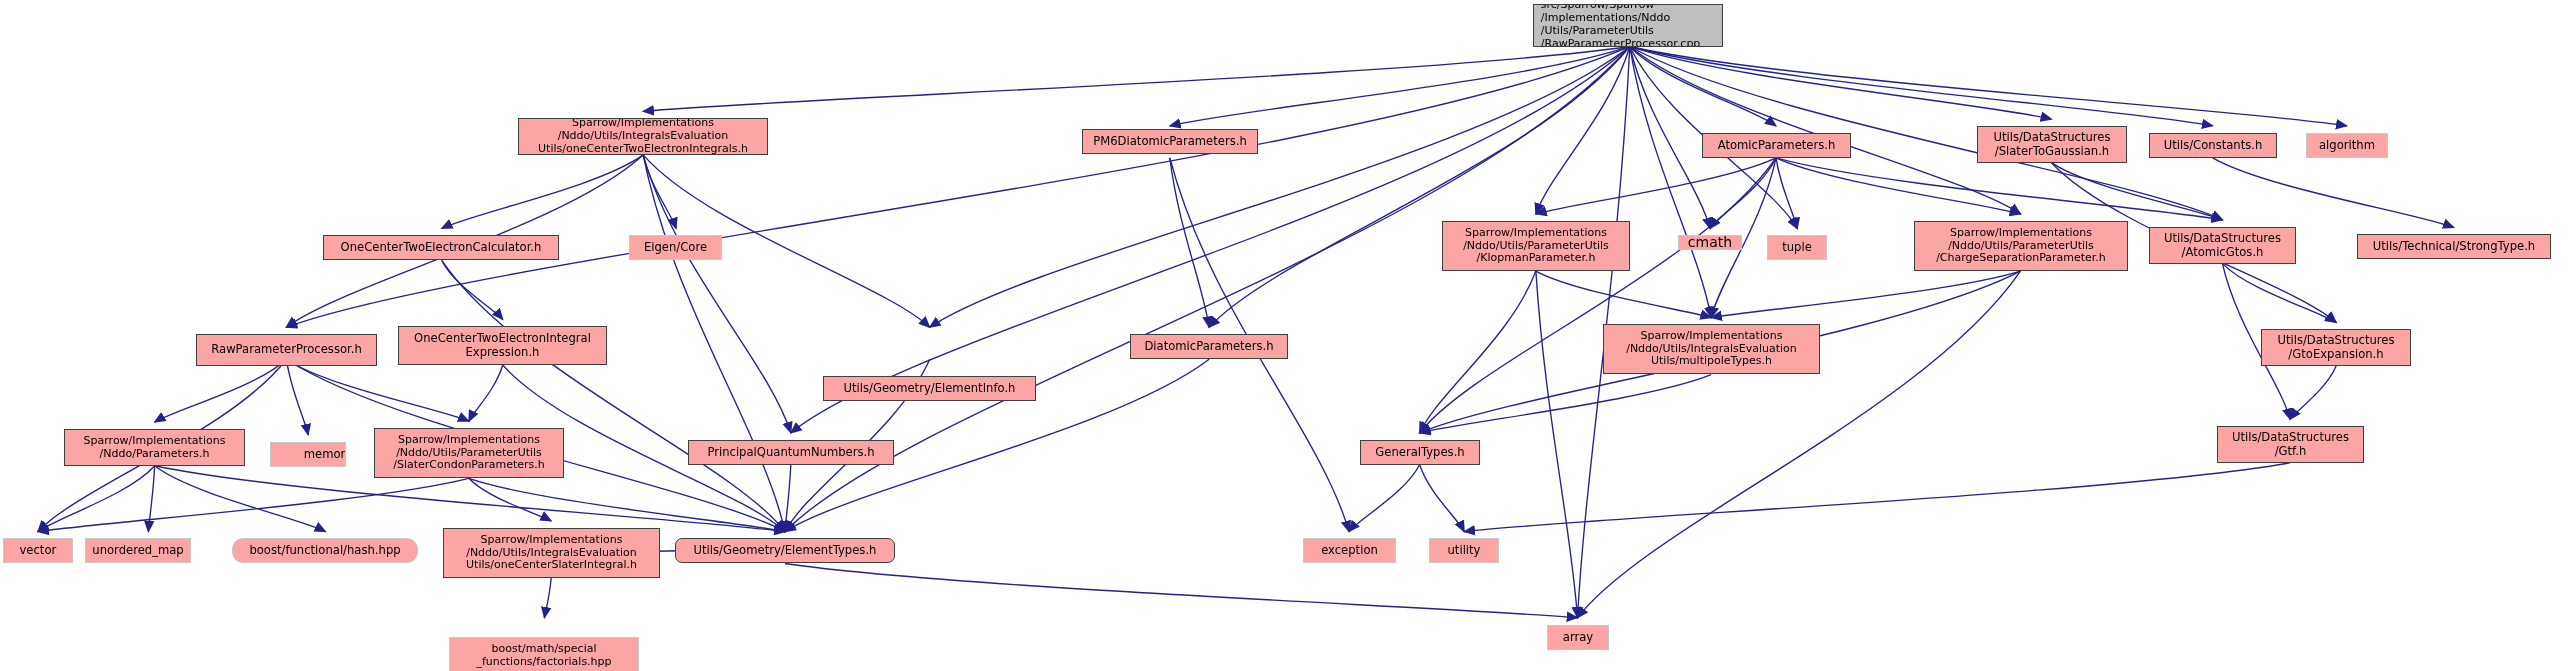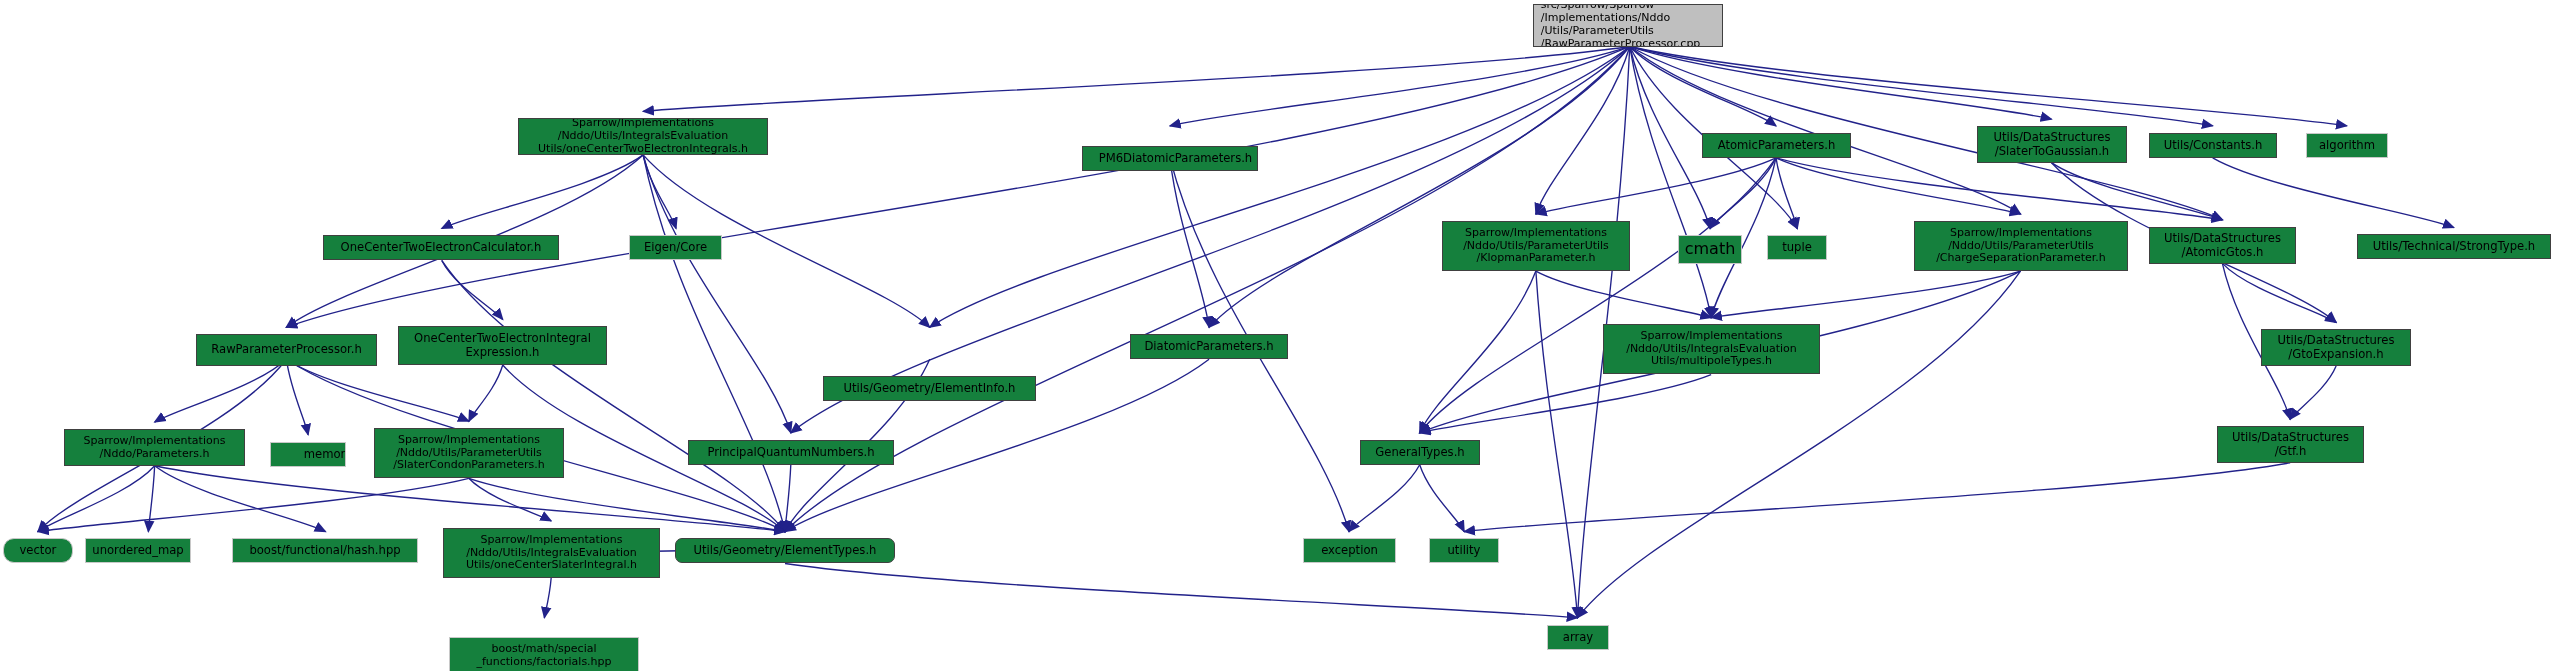--- a/index.html
+++ b/index.html
@@ -1,20 +1,20 @@
 <!DOCTYPE html>
 <html><head>
 <meta charset="utf-8">
 <style>
   html,body{margin:0;padding:0;background:#ffffff;}
   body{font-family:"DejaVu Sans","Liberation Sans",sans-serif;}
   #graph-root{position:relative;width:2576px;height:671px;background:#ffffff;overflow:hidden;}
   svg.edges{position:absolute;left:0;top:0;width:2576px;height:671px;}
   .node{position:absolute;box-sizing:border-box;display:flex;align-items:center;justify-content:center;
-        text-align:center;background:#15803d;color:#000000;line-height:1.18;overflow:hidden;}
+        text-align:center;background:#fca5a5;color:#000000;line-height:1.18;overflow:hidden;}
   .node.project{border:1.5px solid #404040;}
   .node.system{border:1.5px solid #c8c8c8;}
   .node.root{background:#bfbfbf;border:1.5px solid #404040;text-align:left;justify-content:flex-start;}
   .node span{display:block;padding:0 4.8px;white-space:pre-line;}
   .node.root span{padding:0 6.8px;}
 </style>
 </head>
 <body>
 
 <div id="graph-root">
@@ -103,21 +103,21 @@
         <span>src/Sparrow/Sparrow
 /Implementations/Nddo
 /Utils/ParameterUtils
 /RawParameterProcessor.cpp</span>
       </div>
       <div class="node project" style="left: 518px; top: 118px; width: 250px; height: 37px; font-size: 11px;">
         <span>Sparrow/Implementations
 /Nddo/Utils/IntegralsEvaluation
 Utils/oneCenterTwoElectronIntegrals.h</span>
       </div>
-      <div class="node project" style="left: 1082px; top: 146px; width: 176px; height: 25px; font-size: 11.6px; justify-content: flex-end;">
+      <div class="node project" style="left: 1082px; top: 129px; width: 176px; height: 25px; font-size: 11.6px;">
         <span>PM6DiatomicParameters.h</span>
       </div>
       <div class="node project" style="left: 1702px; top: 133px; width: 149px; height: 25px; font-size: 11.6px;">
         <span>AtomicParameters.h</span>
       </div>
       <div class="node project" style="left: 1977px; top: 126px; width: 150px; height: 37px; font-size: 11.6px;">
         <span>Utils/DataStructures
 /SlaterToGaussian.h</span>
       </div>
       <div class="node project" style="left: 2149px; top: 133px; width: 128px; height: 25px; font-size: 11.6px;">
@@ -130,21 +130,21 @@
         <span>OneCenterTwoElectronCalculator.h</span>
       </div>
       <div class="node system" style="left: 629px; top: 235px; width: 93px; height: 25px; font-size: 11.6px;">
         <span>Eigen/Core</span>
       </div>
       <div class="node project" style="left: 1442px; top: 221px; width: 188px; height: 50px; font-size: 11px;">
         <span>Sparrow/Implementations
 /Nddo/Utils/ParameterUtils
 /KlopmanParameter.h</span>
       </div>
-      <div class="node system" style="left: 1678px; top: 235px; width: 64px; height: 29px; font-size: 16px;">
+      <div class="node system" style="left: 1678px; top: 235px; width: 64px; height: 15px; font-size: 14px;">
         <span>cmath</span>
       </div>
       <div class="node system" style="left: 1767px; top: 235px; width: 60px; height: 25px; font-size: 11.6px;">
         <span>tuple</span>
       </div>
       <div class="node project" style="left: 1914px; top: 221px; width: 214px; height: 50px; font-size: 11px;">
         <span>Sparrow/Implementations
 /Nddo/Utils/ParameterUtils
 /ChargeSeparationParameter.h</span>
       </div>
@@ -192,27 +192,27 @@
       <div class="node project" style="left: 688px; top: 440px; width: 206px; height: 25px; font-size: 11.6px;">
         <span>PrincipalQuantumNumbers.h</span>
       </div>
       <div class="node project" style="left: 1360px; top: 440px; width: 120px; height: 25px; font-size: 11.6px;">
         <span>GeneralTypes.h</span>
       </div>
       <div class="node project" style="left: 2217px; top: 426px; width: 147px; height: 37px; font-size: 11.6px;">
         <span>Utils/DataStructures
 /Gtf.h</span>
       </div>
-      <div class="node system" style="left: 2.9px; top: 538px; width: 70px; height: 25px; font-size: 11.6px; border-radius: 11px;">
+      <div class="node system" style="left: 2.9px; top: 538px; width: 70px; height: 25px; font-size: 11.6px;">
         <span>vector</span>
       </div>
       <div class="node system" style="left: 85px; top: 538px; width: 106px; height: 25px; font-size: 11.6px;">
         <span>unordered_map</span>
       </div>
-      <div class="node system" style="left: 232px; top: 538px; width: 186px; height: 25px; font-size: 11.6px;">
+      <div class="node system" style="left: 232px; top: 538px; width: 186px; height: 25px; font-size: 11.6px; border-radius: 11px;">
         <span>boost/functional/hash.hpp</span>
       </div>
       <div class="node project" style="left: 443px; top: 528px; width: 217px; height: 50px; font-size: 11px;">
         <span>Sparrow/Implementations
 /Nddo/Utils/IntegralsEvaluation
 Utils/oneCenterSlaterIntegral.h</span>
       </div>
       <div class="node project" style="left: 675px; top: 538px; width: 220px; height: 25px; font-size: 11.6px; border-radius: 7px;">
         <span>Utils/Geometry/ElementTypes.h</span>
       </div>

